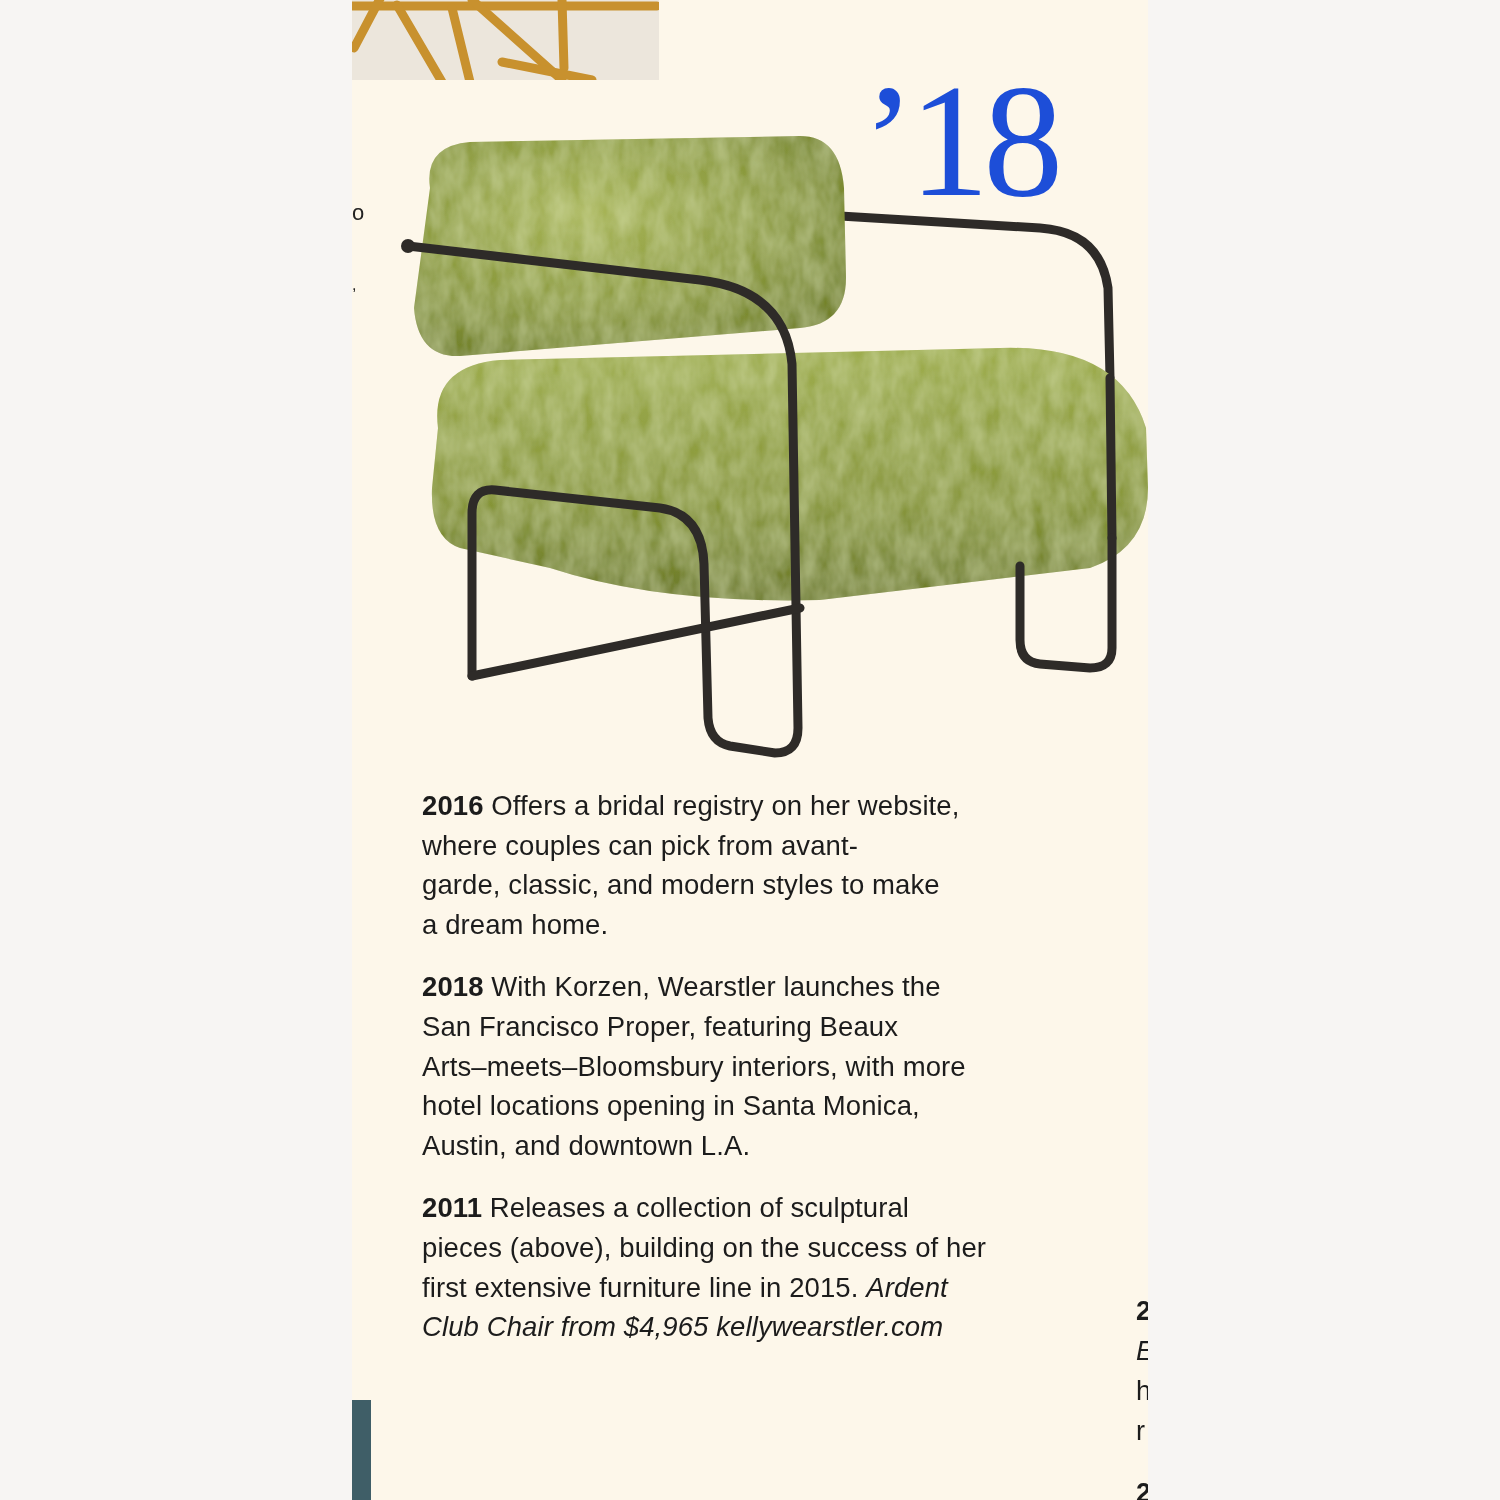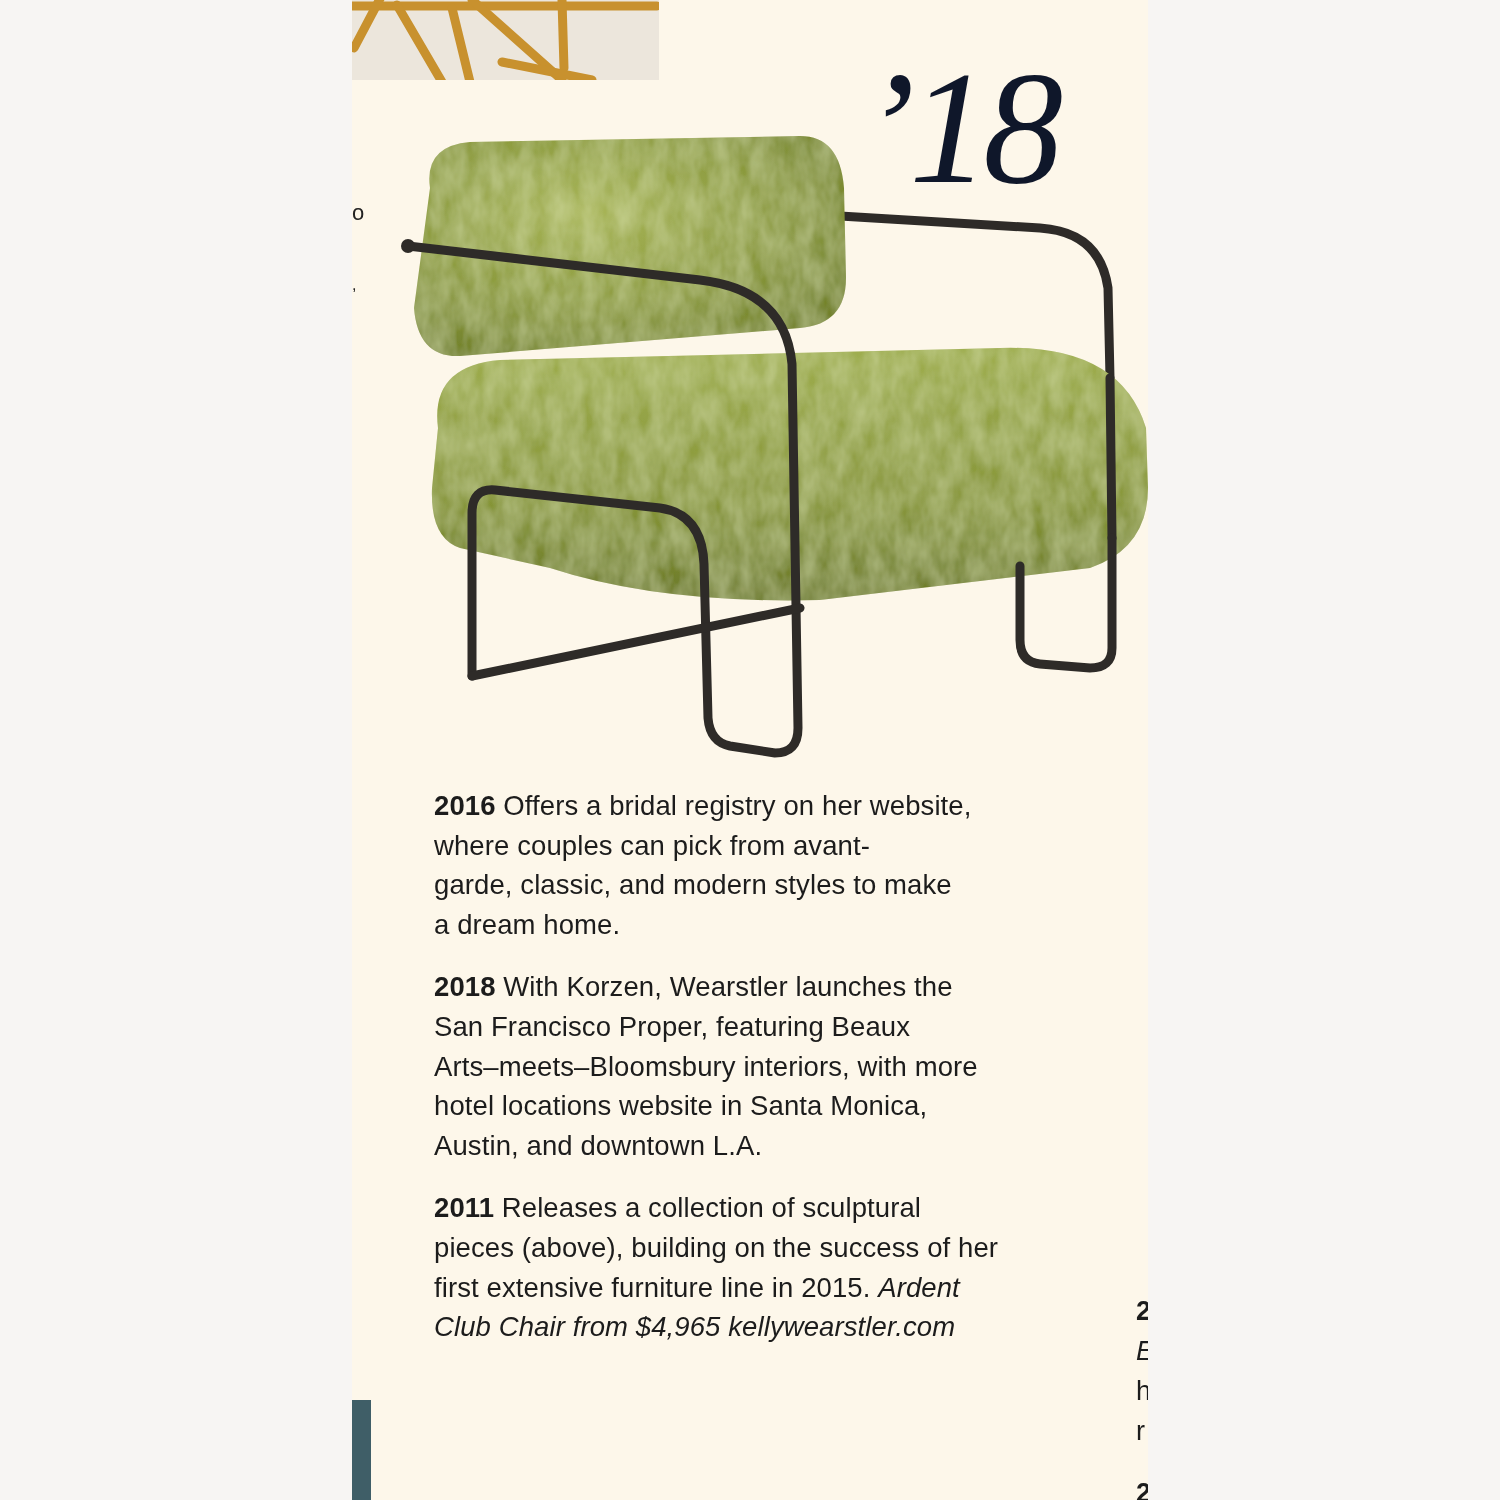--- a/index.html
+++ b/index.html
@@ -1,23 +1,23 @@
 <!DOCTYPE html>
 <html><head>
 <meta charset="utf-8">
 <style>
   html, body { margin:0; padding:0; }
   body { width:1500px; height:1500px; background:#f7f5f3; position:relative; overflow:hidden; font-family:"Liberation Sans", sans-serif; }
   .page { position:absolute; left:352px; top:0; width:796px; height:1500px; background:#fdf7ea; overflow:hidden; }
   .top-art { position:absolute; left:0; top:0; width:307px; height:80px; background:#ece6dc; overflow:hidden; }
-  .year-display { position:absolute; left:510px; top:48px; font-family:"Liberation Serif", serif; font-size:160px; line-height:1; color:#0f172a; letter-spacing:-6px;font-style:italic; }
+  .year-display { position:absolute; left:510px; top:61px; font-family:"Liberation Serif", serif; font-size:160px; line-height:1; color:#1d4ed8; letter-spacing:-6px; }
   .chair { position:absolute; left:48px; top:128px; width:752px; height:640px; }
   .edge-frag { position:absolute; font-size:22px; color:#222; }
   .entries { position:absolute; left:66px; top:786px; width:700px; color:#1c1c1c; font-size:27.5px; line-height:39.6px; letter-spacing:0.1px; }
-  .entry { margin:0 0 23px 16px; white-space:pre-line; }
+  .entry { margin:0 0 23px 4px; white-space:pre-line; }
   .entry .yr { font-weight:bold; }
   .entry .it { font-style:italic; }
   .teal-block { position:absolute; left:0; top:1400px; width:19px; height:100px; background:#3f5e67; }
   .right-frag { position:absolute; left:1136px; font-size:27px; color:#1c1c1c; font-weight:bold; }
 </style>
 </head>
 <body>
 
 <div class="page">
 
@@ -80,21 +80,21 @@
   </svg>
 
   <div class="entries">
     <p class="entry"><span class="yr">2016</span><span> Offers a bridal registry on her website,
 where couples can pick from avant-
 garde, classic, and modern styles to make
 a dream home.</span></p>
     <p class="entry"><span class="yr">2018</span><span> With Korzen, Wearstler launches the
 San Francisco Proper, featuring Beaux
 Arts–meets–Bloomsbury interiors, with more
-hotel locations website in Santa Monica,
+hotel locations opening in Santa Monica,
 Austin, and downtown L.A.</span></p>
     <p class="entry"><span class="yr">2011</span><span> Releases a collection of sculptural
 pieces (above), building on the success of her
 first extensive furniture line in 2015. </span><span class="it">Ardent
 Club Chair from $4,965 kellywearstler.com</span></p>
   </div>
 
   <div class="teal-block"></div>
 </div>
 

